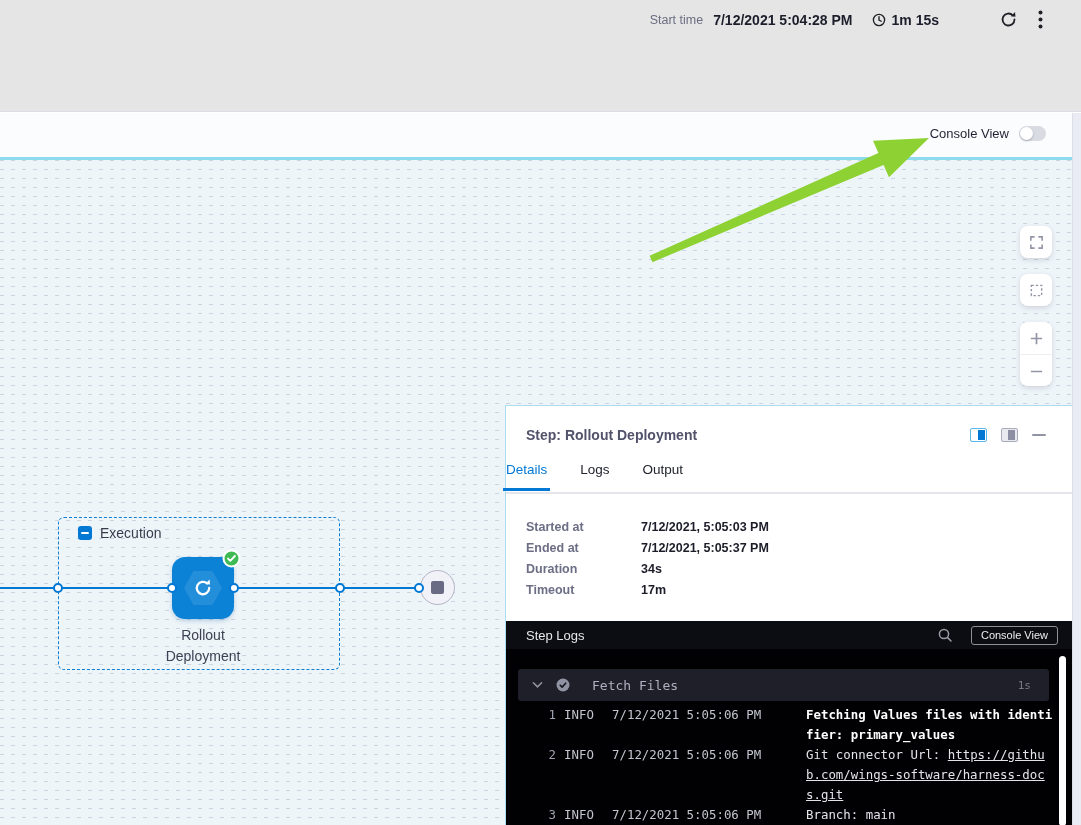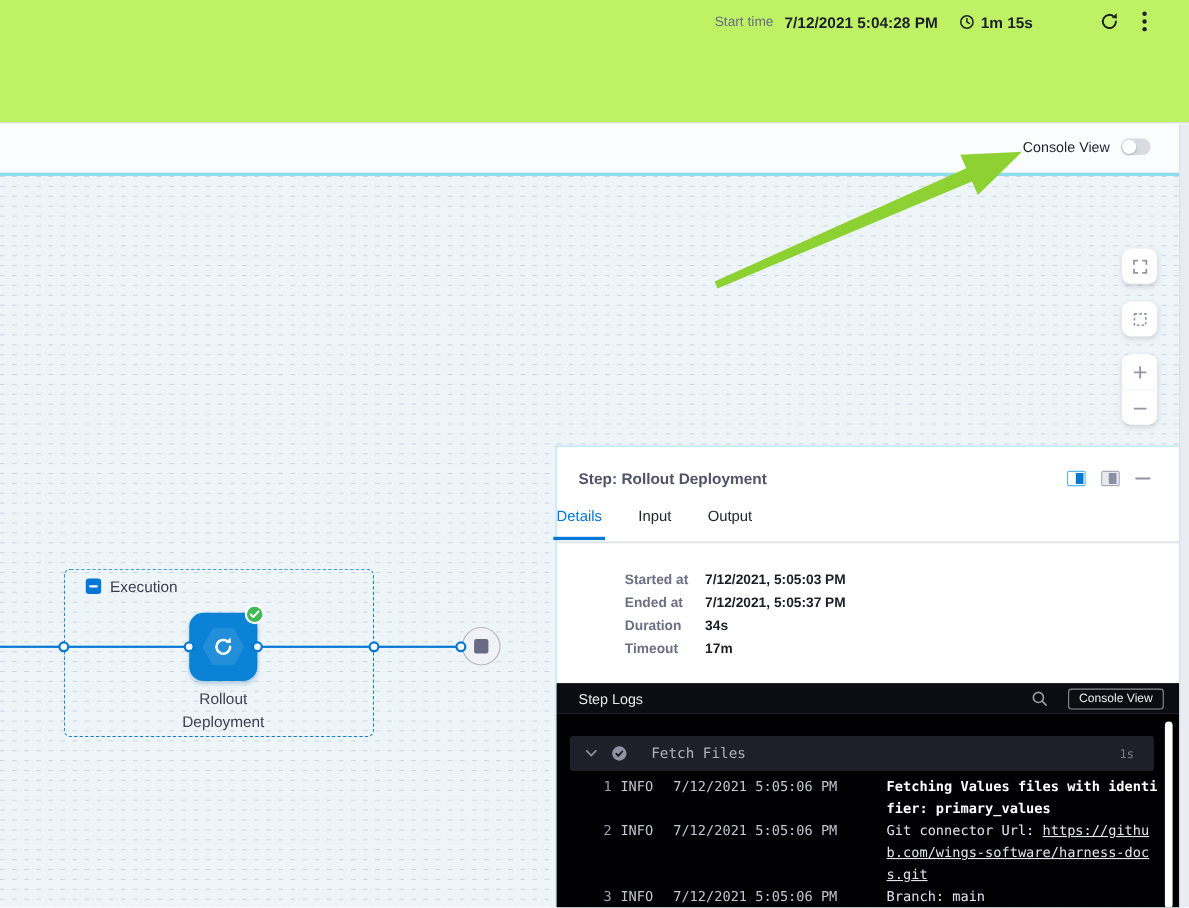--- a/index.html
+++ b/index.html
@@ -2,21 +2,21 @@
 <html><head>
 <meta charset="utf-8">
 <style>
   * { margin:0; padding:0; box-sizing:border-box; }
   html,body { background:#fff; }
   body { font-family:"Liberation Sans", sans-serif; }
   .frame { position:relative; width:1081px; height:825px; overflow:hidden; background:#fff; }
 
   
   .topbar { position:absolute; left:0; top:0; width:1081px; height:112px;
-            background:#bef264; border-bottom:1px solid #dcdde5; }
+            background:#e5e5e5; border-bottom:1px solid #dcdde5; }
   .topbar-right { position:absolute; top:10px; right:38px; display:flex; align-items:center; }
   .start-label { font-size:12.5px; color:#6b6e83; margin-right:10px; }
   .start-value { font-size:14px; font-weight:700; color:#1c1e2b; }
   .elapsed-wrap { display:flex; align-items:center; margin-left:18px; }
   .elapsed-wrap svg { margin-right:5px; }
   .elapsed { font-size:14px; font-weight:700; color:#1c1e2b; }
   .iconbtn { background:none; border:none; cursor:pointer; display:flex; align-items:center; justify-content:center; }
   .refresh-btn { margin-left:60px; }
   .kebab-btn { margin-left:20px; }
 
@@ -87,21 +87,21 @@
   .min-ic { width:14px; height:2.5px; background:#9093a6; border-radius:1px; cursor:pointer; }
 
   .tabs { position:absolute; left:0; top:56px; width:100%; height:32px; border-bottom:2px solid #e4e6ec;
           display:flex; align-items:flex-start; }
   .tab { font-size:13.5px; color:#22242e; margin-right:33px; padding-bottom:12px; position:relative; cursor:pointer; }
   .tab.active { color:#0278d5; font-weight:500; }
   .tab.active::after { content:""; position:absolute; left:-3px; right:-3px; bottom:-2px; height:3px; background:#0278d5; }
 
   .details { position:absolute; left:20px; top:114px; }
   .drow { display:grid; grid-template-columns:115px auto; margin-bottom:7px; }
-  .dlabel { font-size:12.5px; font-weight:700; color:#6b6e85;margin-left:42px; }
+  .dlabel { font-size:12.5px; font-weight:700; color:#6b6e85; }
   .dvalue { font-size:12.5px; font-weight:700; color:#1c1d29; }
 
   
   .logs-header { position:absolute; left:0; top:215px; width:567px; height:28px; background:#0b0d12;
                  display:flex; align-items:center; }
   .logs-title { font-size:13px; color:#e6e7e9; margin-left:20px; }
   .logs-actions { margin-left:auto; display:flex; align-items:center; }
   .search-btn { background:none; border:none; cursor:pointer; display:flex; margin-right:18px; }
   .console-btn { margin-right:15px; height:19px; padding:0 9px; background:transparent;
                  border:1px solid #8e9097; border-radius:3px; color:#ecedef; font-size:11px;
@@ -239,21 +239,21 @@
           <div class="half"></div>
         </div>
       <div class="split-ic inactive">
           <div class="half"></div>
         </div>
       <div class="min-ic"></div>
     </div>
 
     <div class="tabs">
       <div class="tab active">Details</div>
-      <div class="tab">Input</div>
+      <div class="tab">Logs</div>
       <div class="tab">Output</div>
     </div>
 
     <div class="details">
       <div class="drow">
         <span class="dlabel">Started at</span>
         <span class="dvalue">7/12/2021, 5:05:03 PM</span>
       </div>
       <div class="drow">
         <span class="dlabel">Ended at</span>

